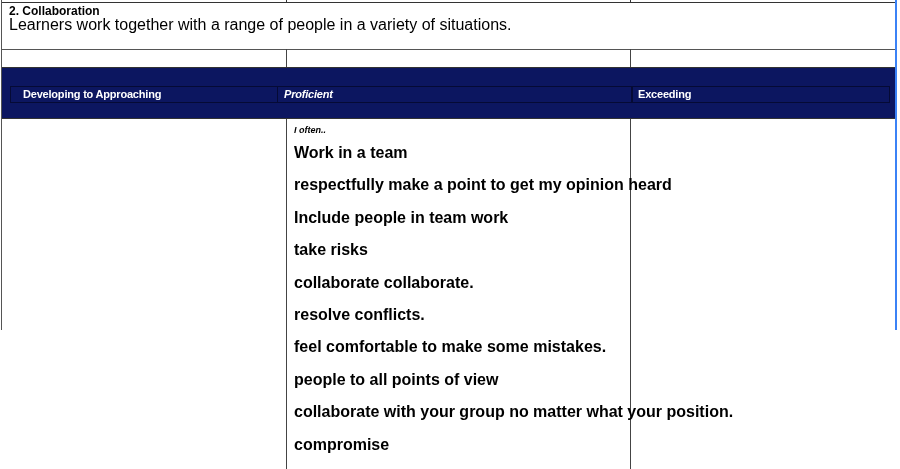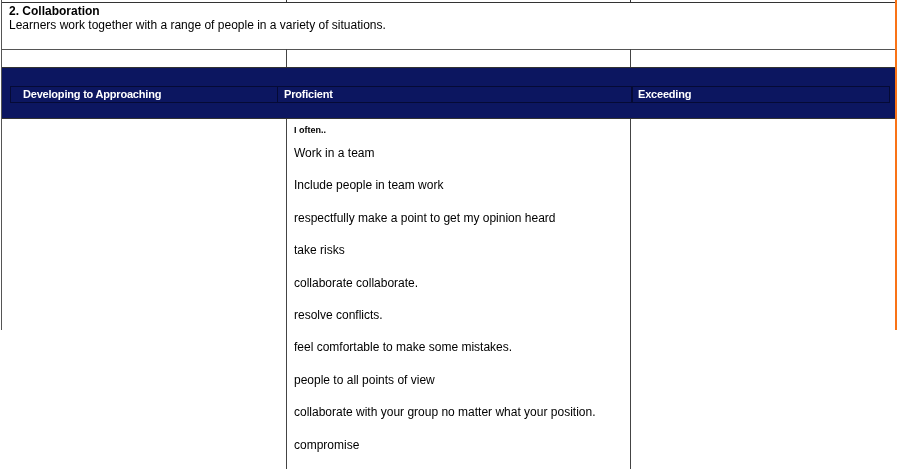--- a/index.html
+++ b/index.html
@@ -15,21 +15,21 @@
       font-family: "Liberation Sans", sans-serif;
       color: #000;
     }
     .frame {
       position: absolute;
       left: 1px;
       top: 0;
       width: 896px;
       height: 330px;
       border-left: 1px solid #555;
-      border-right: 2px solid #f97316;
+      border-right: 2px solid #3b82f6;
       box-sizing: border-box;
     }
     .top-stub {
       position: absolute;
       top: 0;
       left: 0;
       width: 100%;
       height: 2px;
       border-bottom: 1px solid #333;
     }
@@ -45,21 +45,21 @@
       left: 7px;
       top: 4px;
       font-size: 12px;
       font-weight: bold;
       line-height: 14px;
     }
     .section-desc {
       position: absolute;
       left: 7px;
       top: 18px;
-      font-size: 12px;
+      font-size: 16px;
       line-height: 14px;
     }
     .hline {
       position: absolute;
       left: 0;
       width: 100%;
       height: 1px;
       background: #555;
     }
     .vline {
@@ -93,28 +93,30 @@
     }
     .items {
       position: absolute;
       left: 292px;
       top: 124px;
       width: 335px;
     }
     .lead {
       font-size: 9px;
       font-weight: bold;
+      font-style: italic;
       line-height: 12px;
       height: 22px;
     }
     .item {
-      font-size: 12px;
+      font-size: 16px;
       line-height: 14px;
       height: 32.4px;
       white-space: nowrap;
+      font-weight: bold;
     }
   </style>
 </head>
 <body>
 
 <div class="frame">
 
   <div class="top-stub"></div>
   <div class="top-stub-divider" style="left:284px;"></div>
   <div class="top-stub-divider" style="left:628px;"></div>
@@ -122,32 +124,32 @@
   <div class="section-title">2. Collaboration</div>
   <div class="section-desc">Learners work together with a range of people in a variety of situations.</div>
 
   <div class="hline" style="top:49px;"></div>
 
   <div class="vline" style="left:284px; top:49px; height:18px;"></div>
   <div class="vline" style="left:628px; top:49px; height:18px;"></div>
 
   <div class="header-band">
     <div class="header-cell" style="left:8px; width:268px;padding-left:12px;">Developing to Approaching</div>
-    <div class="header-cell" style="left:275px; width:356px;">Proficient</div>
+    <div class="header-cell" style="left:275px; width:356px;font-style:italic;">Proficient</div>
     <div class="header-cell" style="left:629px; width:259px;">Exceeding</div>
   </div>
 
   <div class="vline" style="left:284px; top:119px; height:350px;"></div>
   <div class="vline" style="left:628px; top:119px; height:350px;"></div>
 
   <div class="items">
     <div class="lead">I often..</div>
     <div class="item">Work in a team</div>
+    <div class="item">respectfully make a point to get my opinion heard</div>
     <div class="item">Include people in team work</div>
-    <div class="item">respectfully make a point to get my opinion heard</div>
     <div class="item">take risks</div>
     <div class="item">collaborate collaborate.</div>
     <div class="item">resolve conflicts.</div>
     <div class="item">feel comfortable to make some mistakes.</div>
     <div class="item">people to all points of view</div>
     <div class="item">collaborate with your group no matter what your position.</div>
     <div class="item">compromise</div>
   </div>
 
 </div>

